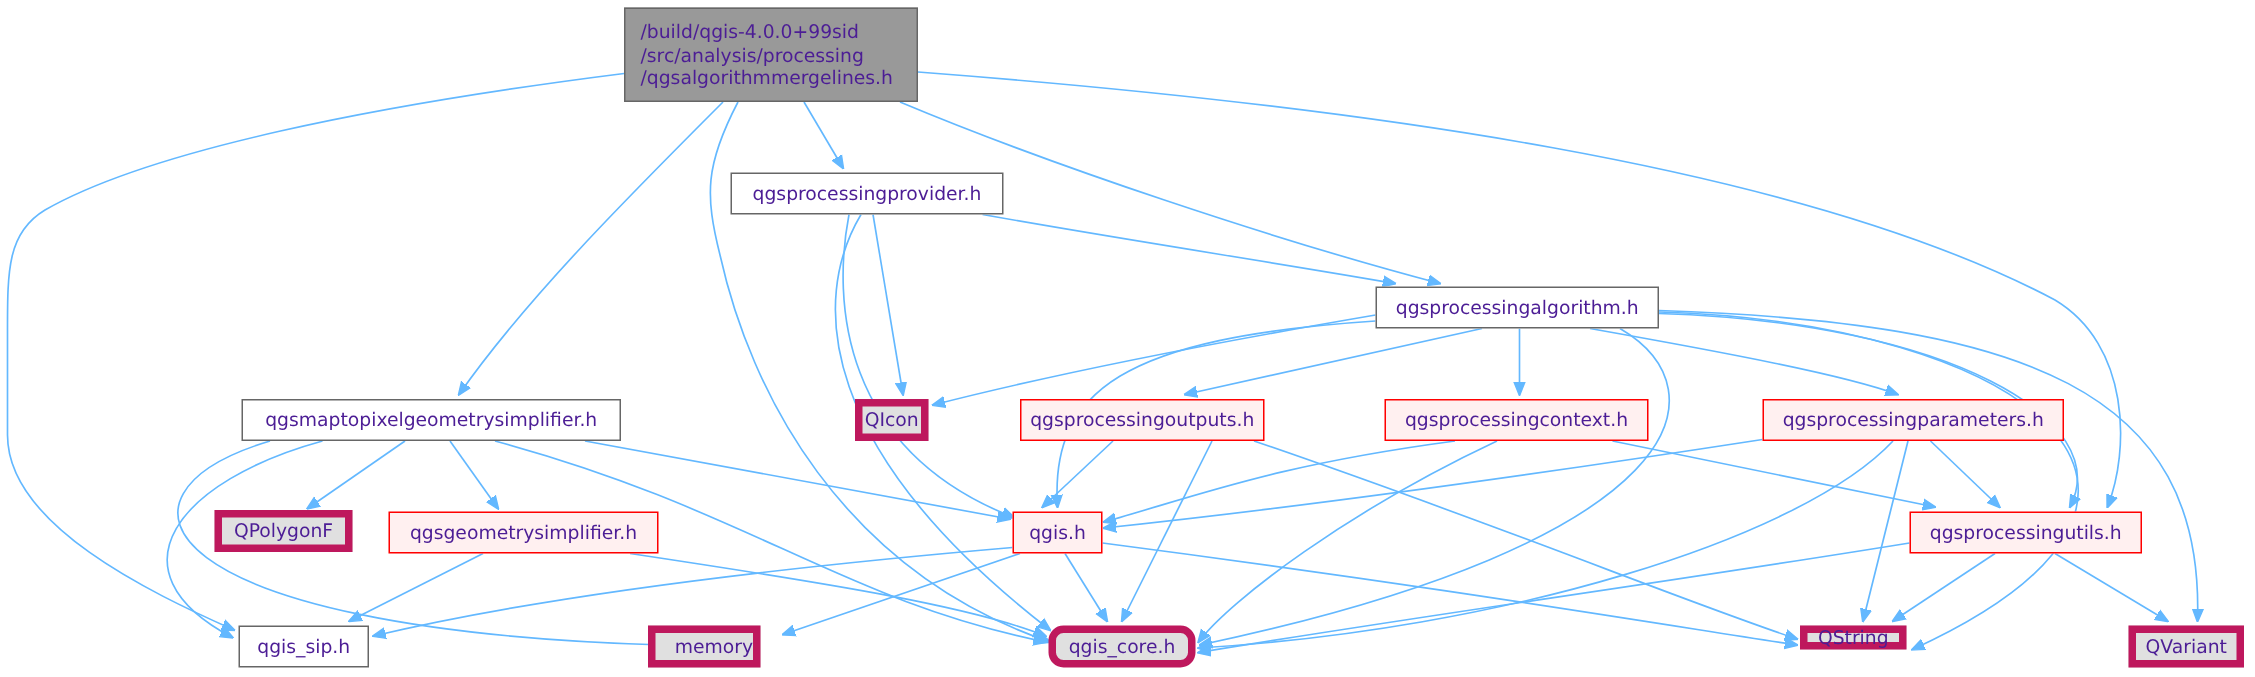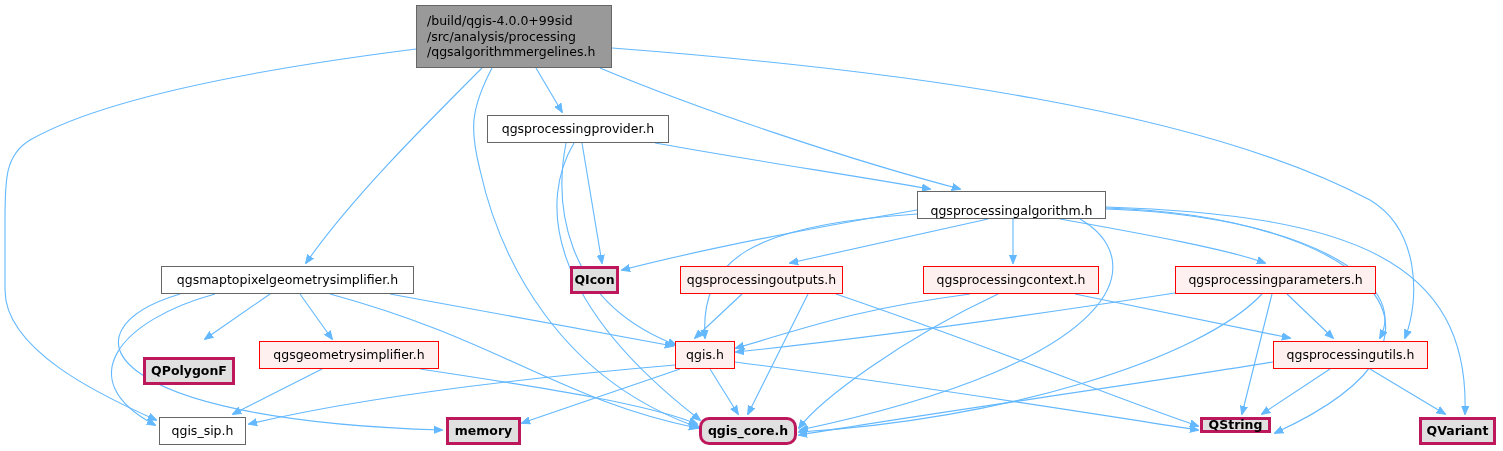--- a/index.html
+++ b/index.html
@@ -1,27 +1,27 @@
 <!DOCTYPE html>
 <html><head>
 <meta charset="utf-8">
 <style>
   html, body { margin: 0; padding: 0; background: #ffffff; }
   body { width: 1503px; height: 451px; position: relative; overflow: hidden;
          font-family: "DejaVu Sans", sans-serif; }
   #graph { position: absolute; left: 0; top: 0; }
   .edge { fill: none; stroke: #63b8ff; stroke-width: 1.1; }
   .arrow { fill: #63b8ff; stroke: #63b8ff; stroke-width: 1; }
-  .node { position: absolute; box-sizing: border-box; font-size: 12.5px; color: #000000;
+  .node { position: absolute; box-sizing: border-box; font-size: 12.5px; color: #4c1d95;
           display: flex; align-items: center; justify-content: center;
           white-space: nowrap; line-height: 15.5px; text-align: left; }
   .n-root { background: #999999; border: 1px solid #666666; padding: 0 10px; justify-content: flex-start; }
   .n-plain { background: #ffffff; border: 1px solid #666666; }
   .n-red { background: #fff0f0; border: 1px solid #ff0000; }
-  .n-gray { background: #e0e0e0; border: 3px solid #be185d; font-weight: bold; }
+  .n-gray { background: #e0e0e0; border: 5px solid #be185d; }
   .root-lines { display: flex; flex-direction: column; }
 </style>
 </head>
 <body>
 
 <svg id="graph" width="1503" height="451">
   <defs>
     <marker id="ah" viewBox="0 0 10 10" refX="9" refY="5" markerWidth="9" markerHeight="9" orient="auto-start-reverse" markerUnits="userSpaceOnUse">
       <path d="M0,1 L10,5 L0,9 z" class="arrow"></path>
     </marker>
@@ -78,54 +78,54 @@
   <div class="root-lines">
     <span>/build/qgis-4.0.0+99sid</span>
     <span>/src/analysis/processing</span>
     <span>/qgsalgorithmmergelines.h</span>
   </div>
 </div>
 
 <div class="node n-plain" style="left:487px;top:115px;width:182px;height:28px;">
   <span>qgsprocessingprovider.h</span>
 </div>
-<div class="node n-plain" style="left:917px;top:191px;width:189px;height:28px;align-items:flex-end;">
+<div class="node n-plain" style="left:917px;top:191px;width:189px;height:28px;">
   <span>qgsprocessingalgorithm.h</span>
 </div>
 <div class="node n-plain" style="left:161px;top:266px;width:253px;height:28px;text-align:right;">
   <span>qgsmaptopixelgeometrysimplifier.h</span>
 </div>
 <div class="node n-gray" style="left:570px;top:266px;width:49px;height:28px;">
   <span>QIcon</span>
 </div>
 <div class="node n-red" style="left:680px;top:266px;width:163px;height:28px;">
   <span>qgsprocessingoutputs.h</span>
 </div>
 <div class="node n-red" style="left:923px;top:266px;width:176px;height:28px;">
   <span>qgsprocessingcontext.h</span>
 </div>
 <div class="node n-red" style="left:1175px;top:266px;width:201px;height:28px;">
   <span>qgsprocessingparameters.h</span>
 </div>
-<div class="node n-gray" style="left:143px;top:357px;width:92px;height:28px;">
+<div class="node n-gray" style="left:143px;top:340px;width:92px;height:28px;">
   <span>QPolygonF</span>
 </div>
 <div class="node n-red" style="left:259px;top:341px;width:180px;height:28px;">
   <span>qgsgeometrysimplifier.h</span>
 </div>
 <div class="node n-red" style="left:675px;top:341px;width:60px;height:28px;">
   <span>qgis.h</span>
 </div>
 <div class="node n-red" style="left:1273px;top:341px;width:155px;height:28px;">
   <span>qgsprocessingutils.h</span>
 </div>
 <div class="node n-plain" style="left:159px;top:417px;width:87px;height:28px;">
   <span>qgis_sip.h</span>
 </div>
-<div class="node n-gray" style="left:446px;top:417px;width:75px;height:28px;">
+<div class="node n-gray" style="left:432px;top:417px;width:75px;height:28px;justify-content:flex-end;">
   <span>memory</span>
 </div>
 <div class="node n-gray" style="left:699px;top:417px;width:98px;height:28px;border-radius:10px;">
   <span>qgis_core.h</span>
 </div>
 <div class="node n-gray" style="left:1200px;top:417px;width:71px;height:16px;">
   <span>QString</span>
 </div>
 <div class="node n-gray" style="left:1419px;top:417px;width:77px;height:28px;">
   <span>QVariant</span>

